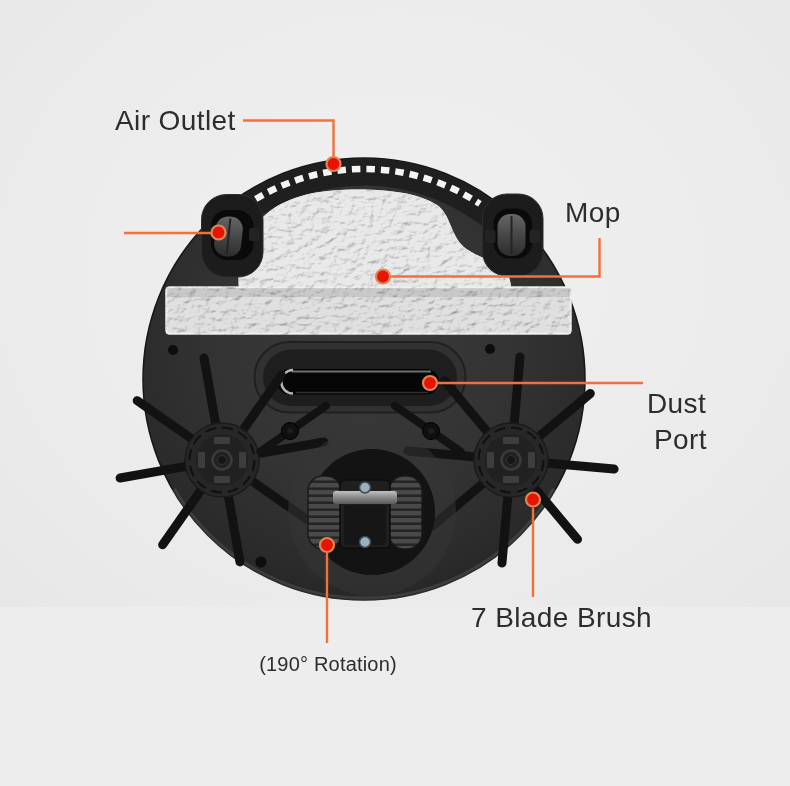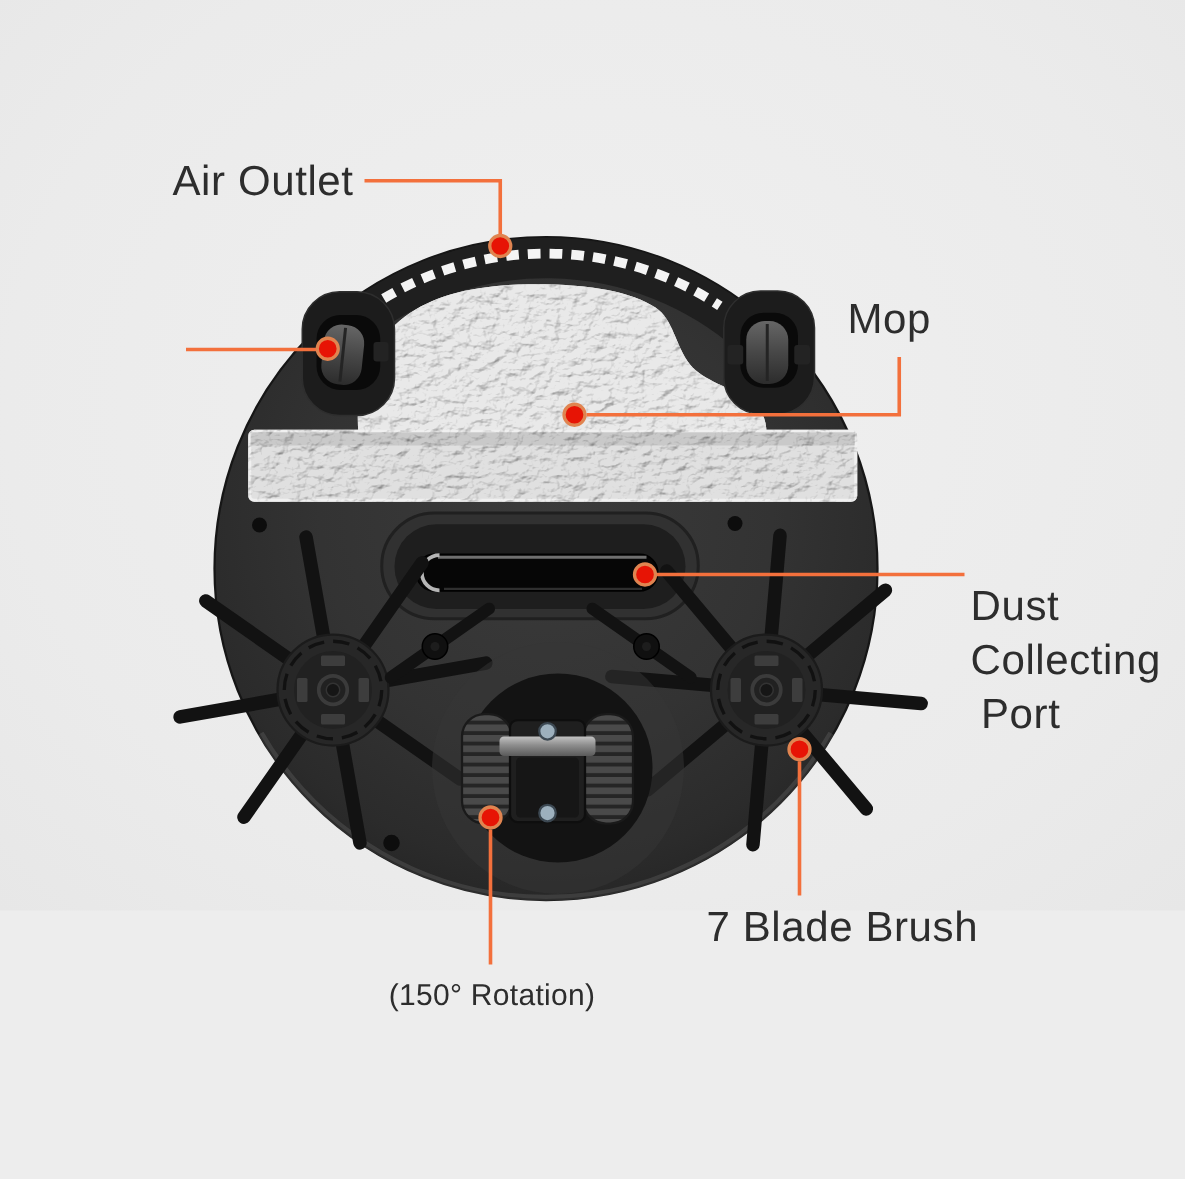--- a/index.html
+++ b/index.html
@@ -202,23 +202,22 @@
     </g>
   </svg>
 
   <div class="label" style="left:115px;top:104px;">Air Outlet</div>
 
 
   <div class="label" style="left:565px;top:196px;">Mop</div>
 
   <div class="label label-block" style="left:647px;top:386px;">
     <span class="ln">Dust</span>
-    <span class="ln">Collecting</span>
     <span class="ln indent">Port</span>
   </div>
 
   <div class="label" style="left:471px;top:601px;">7 Blade Brush</div>
 
   <div class="label label-center" style="left:198px;top:650px;width:260px;">
-    <span class="sublabel">(150° Rotation)</span>
+    <span class="sublabel">(190° Rotation)</span>
   </div>
 
 </div>
 
 </body></html>

